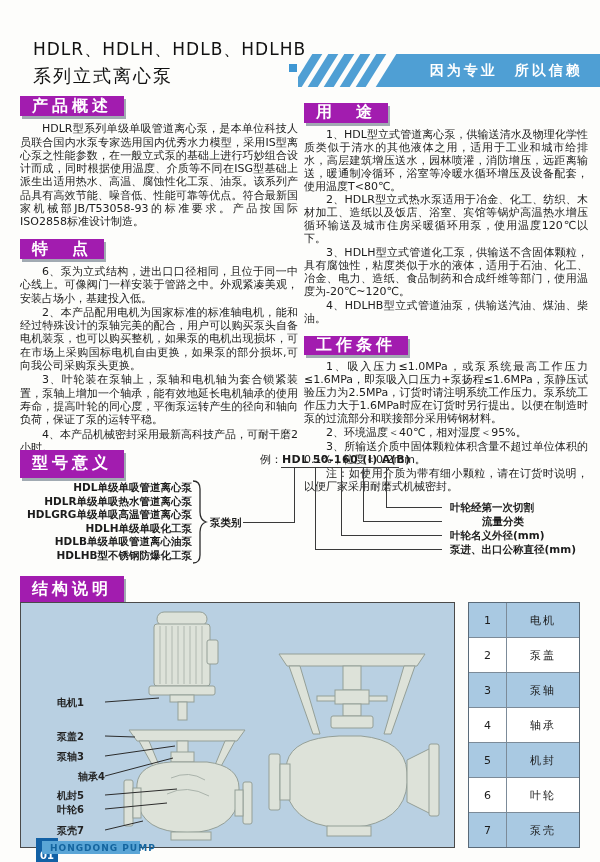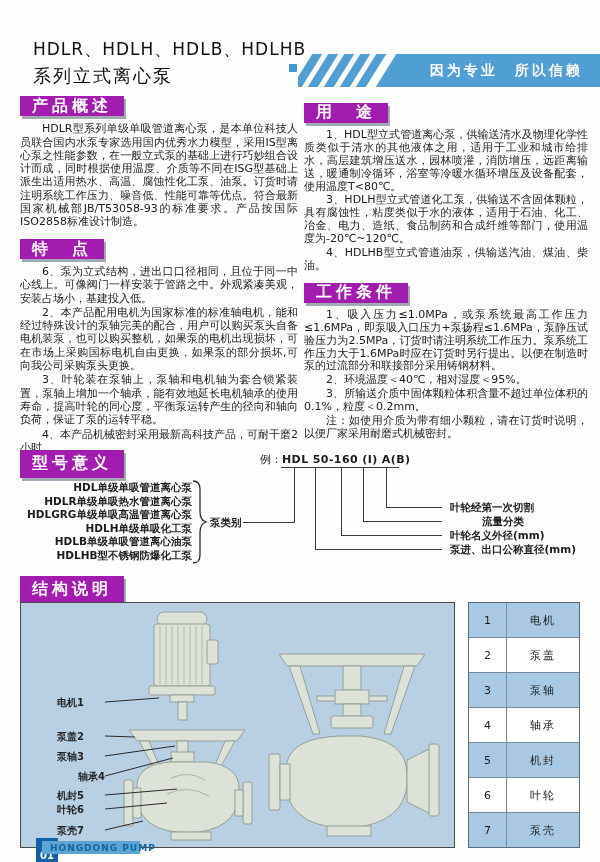--- a/index.html
+++ b/index.html
@@ -112,35 +112,36 @@
   <div class="stripe" style="left:52px"></div>
   <div class="stripe" style="left:68px"></div>
   <div class="bar">
     <span>因为专业　所以信赖</span>
   </div>
 </div>
 
 <div class="abs col col-left">
   <span class="hdr-box">产品概述</span>
   <div class="body">
-    <p>HDLR型系列单级单吸管道离心泵，是本单位科技人员联合国内水泵专家选用国内优秀水力模型，采用IS型离心泵之性能参数，在一般立式泵的基础上进行巧妙组合设计而成，同时根据使用温度、介质等不同在ISG型基础上派生出适用热水、高温、腐蚀性化工泵、油泵。订货时请注明系统工作压力、噪音低、性能可靠等优点。符合最新国家机械部JB/T53058-93的标准要求。产品按国际ISO2858标准设计制造。</p>
+    <p>HDLR型系列单级单吸管道离心泵，是本单位科技人员联合国内水泵专家选用国内优秀水力模型，采用IS型离心泵之性能参数，在一般立式泵的基础上进行巧妙组合设计而成，同时根据使用温度、介质等不同在ISG型基础上派生出适用热水、高温、腐蚀性化工泵、油泵。该系列产品具有高效节能、噪音低、性能可靠等优点。符合最新国家机械部JB/T53058-93的标准要求。产品按国际ISO2858标准设计制造。</p>
   </div>
   <span class="hdr-box">特　点</span>
   <div class="body">
     <p>6、泵为立式结构，进出口口径相同，且位于同一中心线上。可像阀门一样安装于管路之中。外观紧凑美观，安装占场小，基建投入低。</p>
     <p>2、本产品配用电机为国家标准的标准轴电机，能和经过特殊设计的泵轴完美的配合，用户可以购买泵头自备电机装泵，也可以购买整机，如果泵的电机出现损坏，可在市场上采购国标电机自由更换，如果泵的部分损坏,可向我公司采购泵头更换。</p>
     <p>3、叶轮装在泵轴上，泵轴和电机轴为套合锁紧装置，泵轴上增加一个轴承，能有效地延长电机轴承的使用寿命，提高叶轮的同心度，平衡泵运转产生的径向和轴向负荷，保证了泵的运转平稳。</p>
     <p>4、本产品机械密封采用最新高科技产品，可耐干磨2小时。</p>
   </div>
 </div>
 
 <div class="abs col col-right">
   <span class="hdr-box">用　途</span>
   <div class="body">
     <p>1、HDL型立式管道离心泵，供输送清水及物理化学性质类似于清水的其他液体之用，适用于工业和城市给排水，高层建筑增压送水，园林喷灌，消防增压，远距离输送，暖通制冷循环，浴室等冷暖水循环增压及设备配套，使用温度T&lt;80℃。</p>
+    <p>2、HDLR型立式热水泵适用于冶金、化工、纺织、木材加工、造纸以及饭店、浴室、宾馆等锅炉高温热水增压循环输送及城市住房采暖循环用泵，使用温度120℃以下。</p>
     <p>3、HDLH型立式管道化工泵，供输送不含固体颗粒，具有腐蚀性，粘度类似于水的液体，适用于石油、化工、冶金、电力、造纸、食品制药和合成纤维等部门，使用温度为-20℃~120℃。</p>
     <p>4、HDLHB型立式管道油泵，供输送汽油、煤油、柴油。</p>
   </div>
   <span class="hdr-box">工作条件</span>
   <div class="body">
     <p>1、吸入压力≤1.0MPa，或泵系统最高工作压力≤1.6MPa，即泵吸入口压力+泵扬程≤1.6MPa，泵静压试验压力为2.5MPa，订货时请注明系统工作压力。泵系统工作压力大于1.6MPa时应在订货时另行提出。以便在制造时泵的过流部分和联接部分采用铸钢材料。</p>
     <p>2、环境温度＜40℃，相对湿度＜95%。</p>
     <p>3、所输送介质中固体颗粒体积含量不超过单位体积的0.1%，粒度＜0.2mm。</p>
     <p>注：如使用介质为带有细小颗粒，请在订货时说明，以便厂家采用耐磨式机械密封。</p>
   </div>

